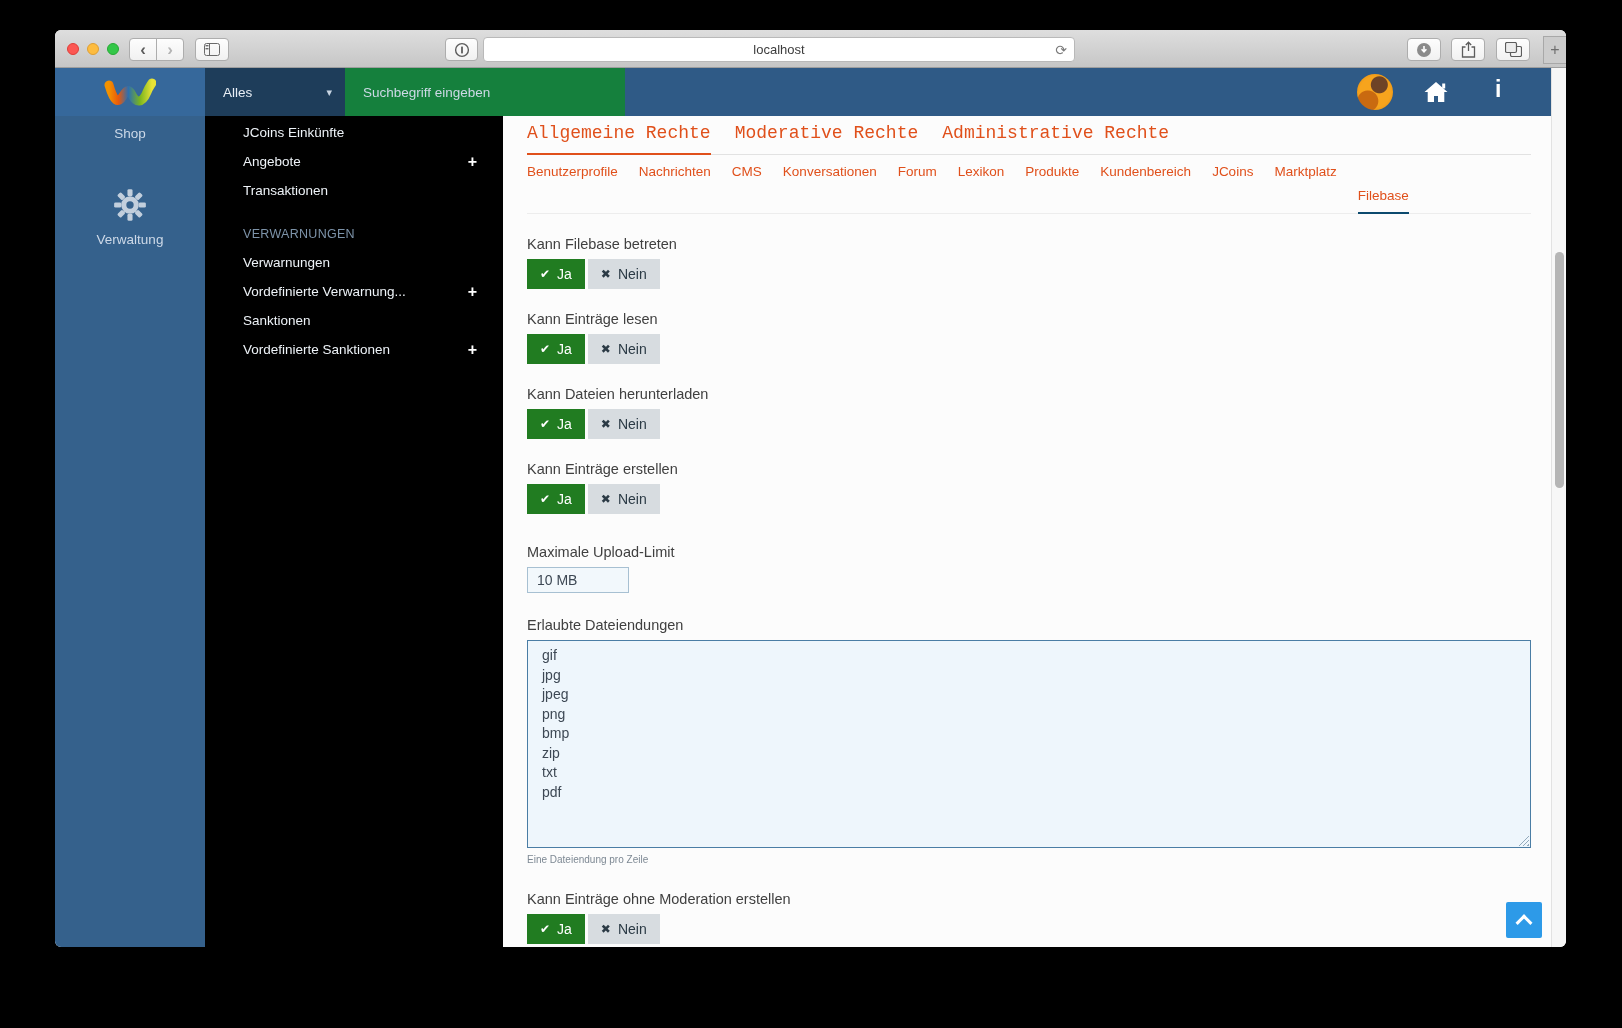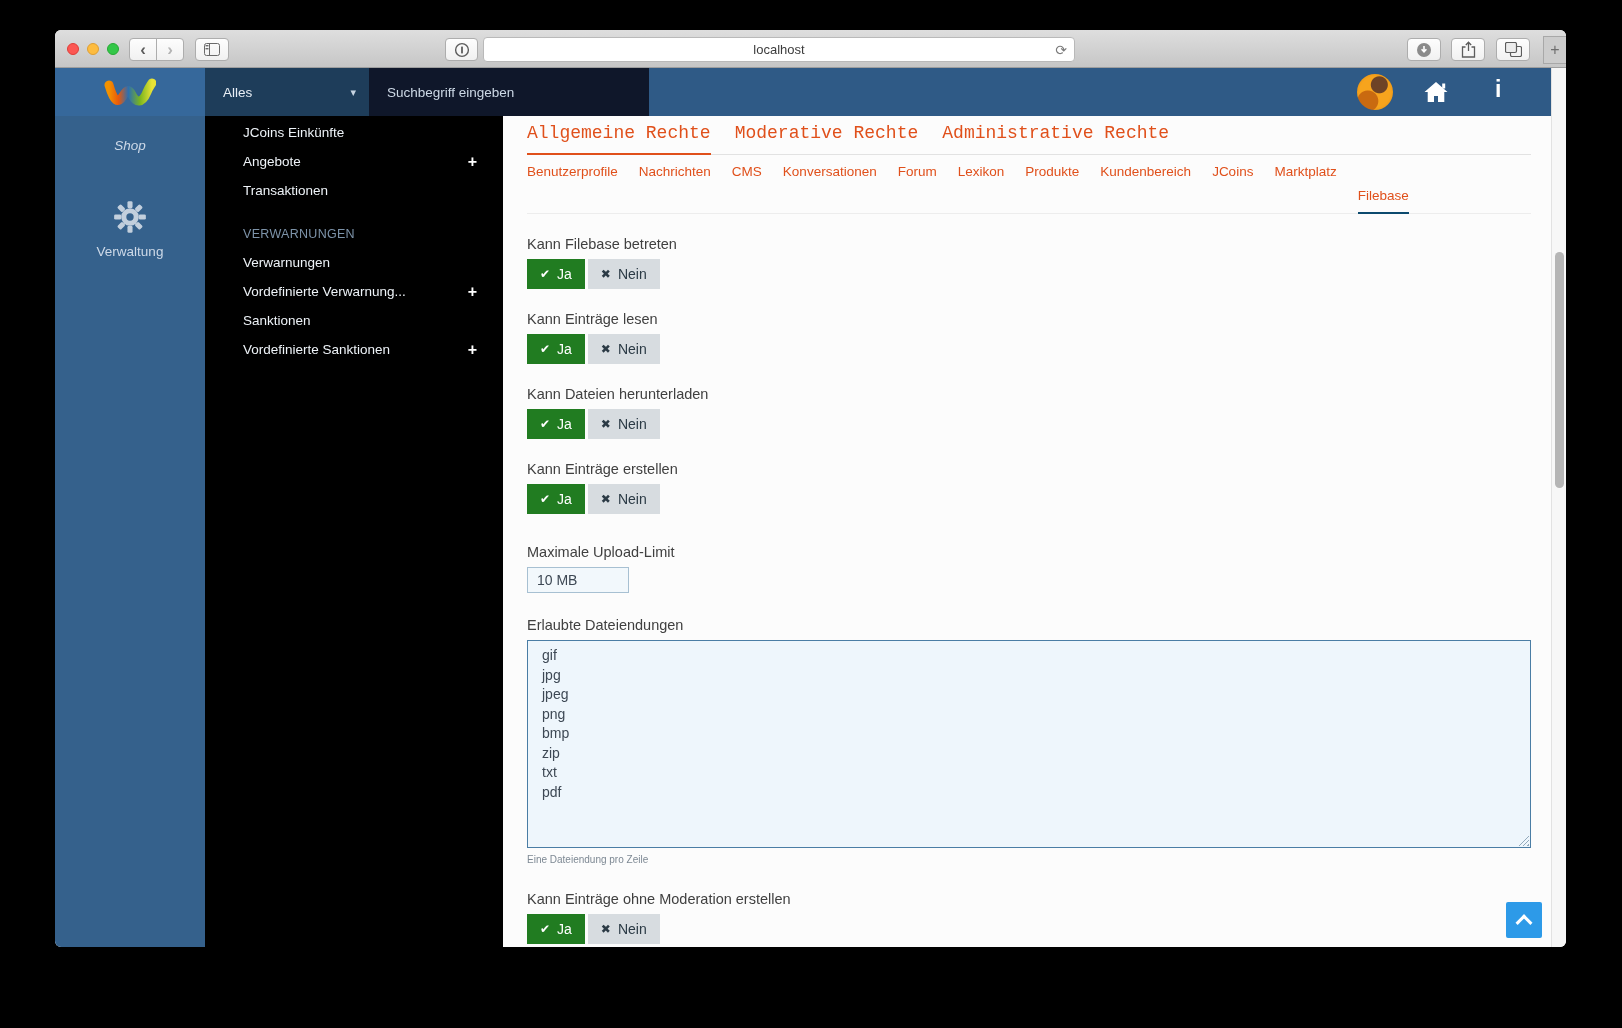--- a/index.html
+++ b/index.html
@@ -42,46 +42,46 @@
             background:#cccccc; border:1px solid #a8a8a8; border-right:none;
             display:flex; align-items:center; justify-content:center;
             color:#6e6e6e; font-size:16px; }
 
   
   .app { position:relative; height:879px; display:flex; }
   .appcontent { width:1496px; display:flex; flex-direction:column; }
   .appheader { position:relative; height:48px; background:#2f5a86; display:flex; flex:none; }
   .logocell { width:150px; height:48px; background:#36689b;
               display:flex; align-items:center; justify-content:center; }
-  .scopecell { width:164px; height:48px; background:#1e3d5a; position:relative;
+  .scopecell { width:140px; height:48px; background:#1e3d5a; position:relative;
                display:flex; align-items:center; padding-left:18px;
                color:#e8eef5; font-size:13.5px; }
   .scopecell .caret { position:absolute; right:13px; font-size:11px; color:#c7d4e2; }
-  .searchcell { width:280px; height:48px; background:#0f172a; display:flex; align-items:center; }
+  .searchcell { width:280px; height:48px; background:#15803d; display:flex; align-items:center; }
   .searchcell input { background:transparent; border:none; outline:none;
                width:100%; padding-left:18px; font-size:13.5px; color:#e8eef5;
                font-family:"Liberation Sans","DejaVu Sans",sans-serif; }
   .searchcell input::placeholder { color:#cdd9e6; opacity:1; }
   .avatar { position:absolute; left:1302px; top:6px; width:36px; height:36px;
             border-radius:50%;
             background:
               radial-gradient(circle at 62% 30%, #6e4326 0 8px, rgba(0,0,0,0) 9px),
               radial-gradient(circle at 30% 75%, #c96a10 0 10px, rgba(0,0,0,0) 11px),
               radial-gradient(circle at 50% 50%, #f7a41d 0 60%, #dd8311 100%); }
   .hdricon { position:absolute; top:12px; color:#fff; }
   .hdricon.home { left:1368px; }
   .hdricon.info { left:1440px; font-weight:bold; font-size:23px; top:8px;
                   font-family:"Liberation Sans","DejaVu Sans",sans-serif; }
 
   
   .appbody { flex:1; display:flex; min-height:0; }
   .rail { width:150px; background:#35618c; color:#cdd9e8; flex:none;
           display:flex; flex-direction:column; align-items:center; }
   .rail .item-label { font-size:13.5px; }
-  .rail .shop { margin-top:20px;font-style:italic; }
+  .rail .shop { margin-top:8px; }
   .rail .verwaltung { margin-top:46px; display:flex; flex-direction:column;
                       align-items:center; gap:10px;justify-content:space-between; }
 
   .sidebar2 { width:298px; background:#000000; flex:none; padding-top:2px; color:#eef3f8; }
   .snav-item { height:29px; display:flex; align-items:center;
                justify-content:space-between; padding:0 26px 0 38px; font-size:13.5px; }
   .snav-item .plus { font-size:16px; font-weight:bold; color:#fff; }
   .snav-section { height:29px; display:flex; align-items:center; padding:0 38px;
                   margin-top:14px; font-size:12.5px; color:#7d93a9; letter-spacing:.3px; }
 

